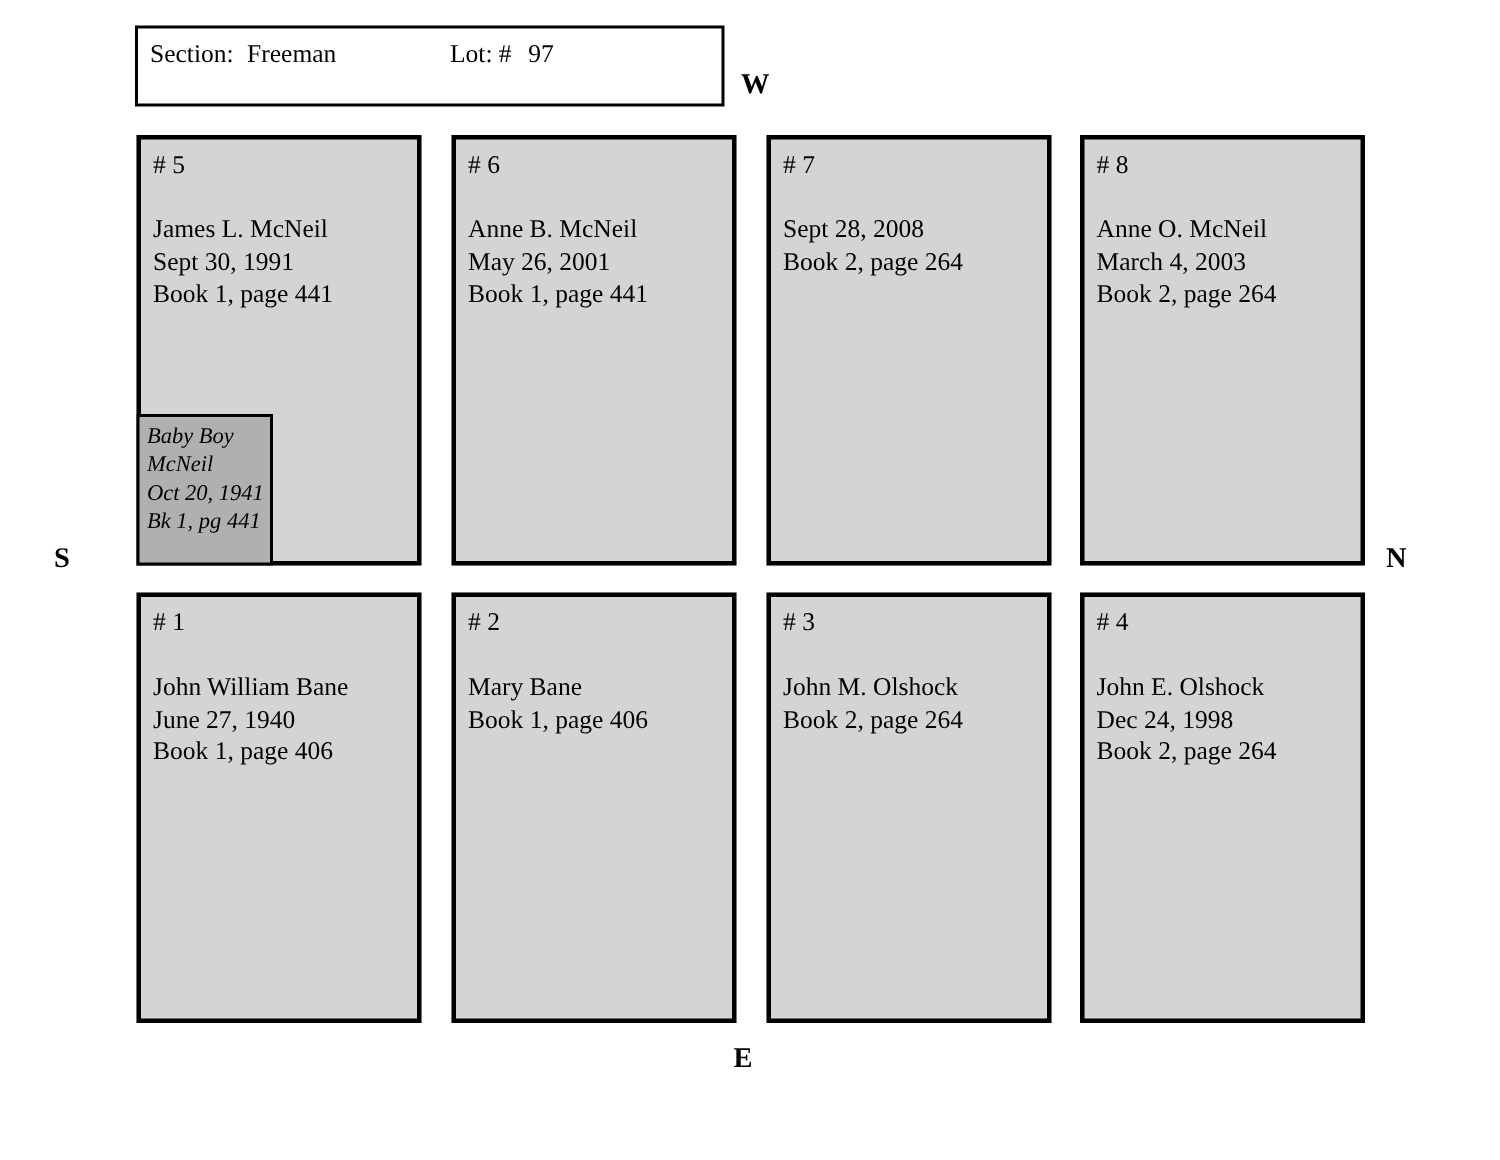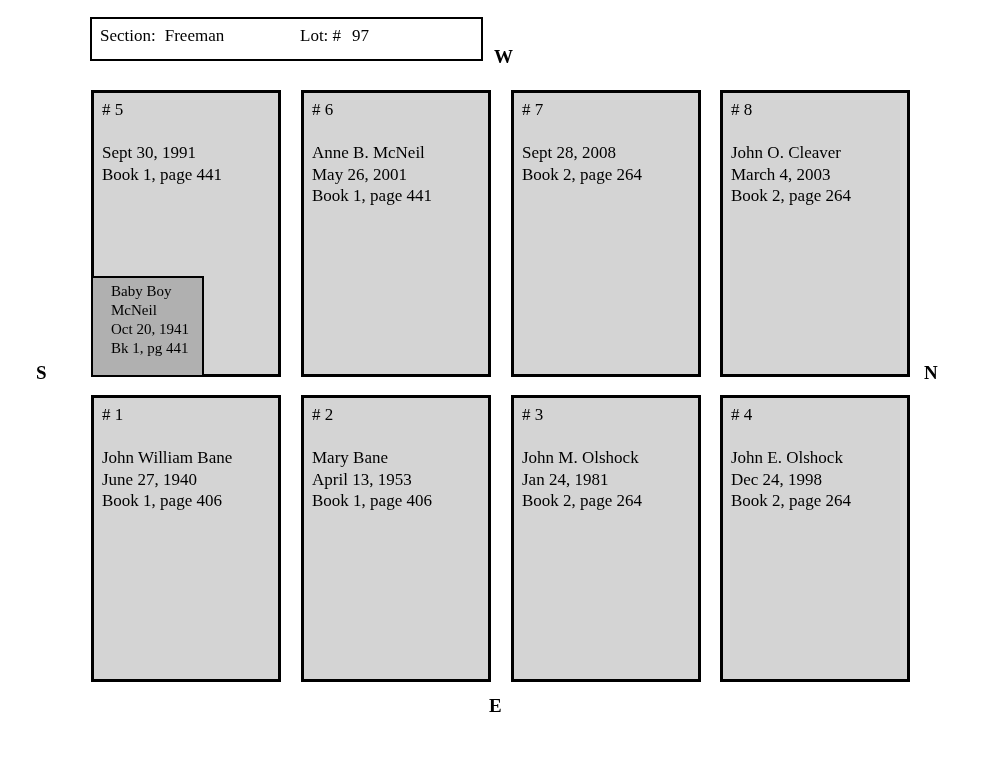--- a/index.html
+++ b/index.html
@@ -11,21 +11,21 @@
   *{margin:0;padding:0;box-sizing:border-box;}
   html,body{width:1000px;height:773px;}
   body{
     position:relative;
     background:var(--page-bg);
     font-family:"Liberation Serif","DejaVu Serif",serif;
     color:#000;
     overflow:hidden;
   }
   .header-box{
-    position:absolute;left:90px;top:17px;width:393px;height:44px;
+    position:absolute;left:90px;top:17px;width:393px;height:54px;
     border:2px solid var(--border-color);
     background:#fff;
     padding:7px 0 0 8px;
     font-size:17px;
     white-space:nowrap;
   }
   .hdr-group{display:inline-block;}
   .hdr-section{width:200px;}
   .hdr-label{margin-right:9px;}
   .lot-label{margin-right:11px;}
@@ -48,43 +48,45 @@
   .row-top{top:90px;}
   .row-bottom{top:395px;}
   .col-1{left:91px;}
   .col-2{left:301px;}
   .col-3{left:511px;}
   .col-4{left:720px;}
   .plot-number{margin:7px 0 0 8px;}
   .plot-lines{margin:22px 0 0 8px;line-height:21.5px;}
   .inner-box{
     position:absolute;left:-3px;bottom:-3px;
-    width:113px;height:101px;
+    width:91px;height:101px;
     background:var(--inner-fill);
     border:2px solid var(--border-color);
-    padding:4px 0 0 18px;
+    padding:4px 0 0 5px;
     font-size:15px;
     line-height:19px;
+    font-style:italic;
   }
 </style>
 </head>
 <body>
 
 <div class="header-box">
   <span class="hdr-group hdr-section"><span class="hdr-label">Section:</span><span>Freeman</span></span><span class="hdr-group"><span class="hdr-label lot-label">Lot: #</span><span>97</span></span>
 </div>
 
 <div class="compass compass-w">W</div>
 <div class="compass compass-s">S</div>
 <div class="compass compass-n">N</div>
 <div class="compass compass-e">E</div>
 
 <div class="plot row-top col-1">
   <div class="plot-number"># 5</div>
   <div class="plot-lines">
+    <div>James L. McNeil</div>
     <div>Sept 30, 1991</div>
     <div>Book 1, page 441</div>
   </div>
   <div class="inner-box">
     <div>Baby Boy</div>
     <div>McNeil</div>
     <div>Oct 20, 1941</div>
     <div>Bk 1, pg 441</div>
   </div>
 </div>
@@ -102,49 +104,47 @@
   <div class="plot-number"># 7</div>
   <div class="plot-lines">
     <div>Sept 28, 2008</div>
     <div>Book 2, page 264</div>
   </div>
 </div>
 
 <div class="plot row-top col-4">
   <div class="plot-number"># 8</div>
   <div class="plot-lines">
-    <div>John O. Cleaver</div>
+    <div>Anne O. McNeil</div>
     <div>March 4, 2003</div>
     <div>Book 2, page 264</div>
   </div>
 </div>
 
 <div class="plot row-bottom col-1">
   <div class="plot-number"># 1</div>
   <div class="plot-lines">
     <div>John William Bane</div>
     <div>June 27, 1940</div>
     <div>Book 1, page 406</div>
   </div>
 </div>
 
 <div class="plot row-bottom col-2">
   <div class="plot-number"># 2</div>
   <div class="plot-lines">
     <div>Mary Bane</div>
-    <div>April 13, 1953</div>
     <div>Book 1, page 406</div>
   </div>
 </div>
 
 <div class="plot row-bottom col-3">
   <div class="plot-number"># 3</div>
   <div class="plot-lines">
     <div>John M. Olshock</div>
-    <div>Jan 24, 1981</div>
     <div>Book 2, page 264</div>
   </div>
 </div>
 
 <div class="plot row-bottom col-4">
   <div class="plot-number"># 4</div>
   <div class="plot-lines">
     <div>John E. Olshock</div>
     <div>Dec 24, 1998</div>
     <div>Book 2, page 264</div>

